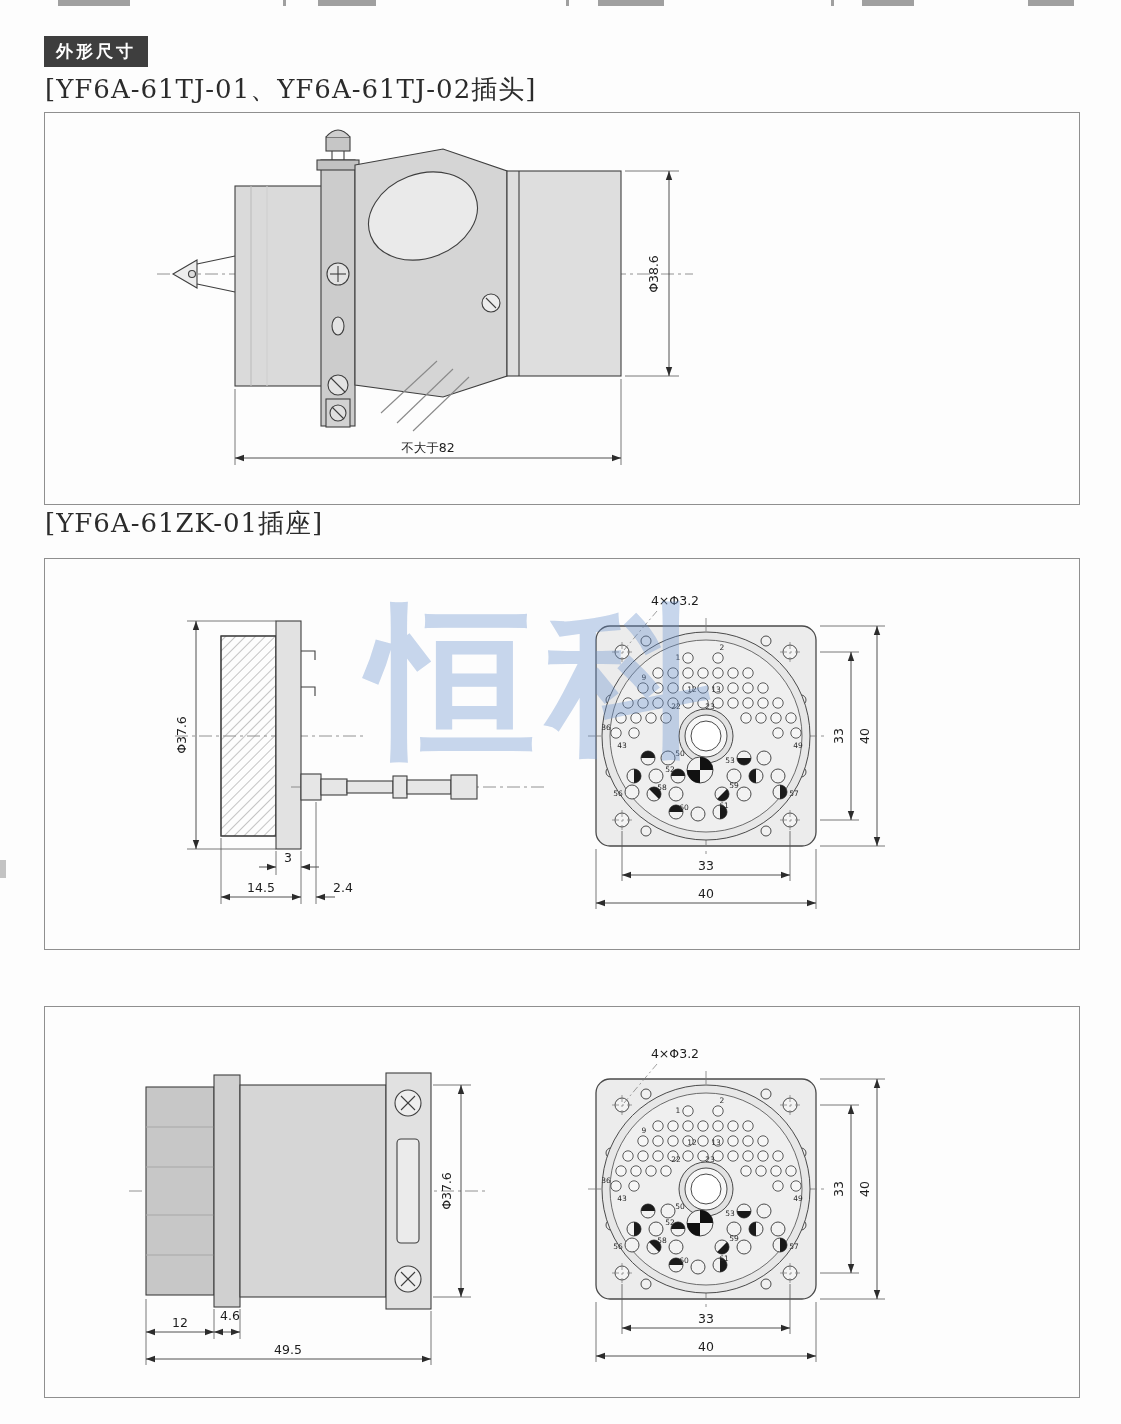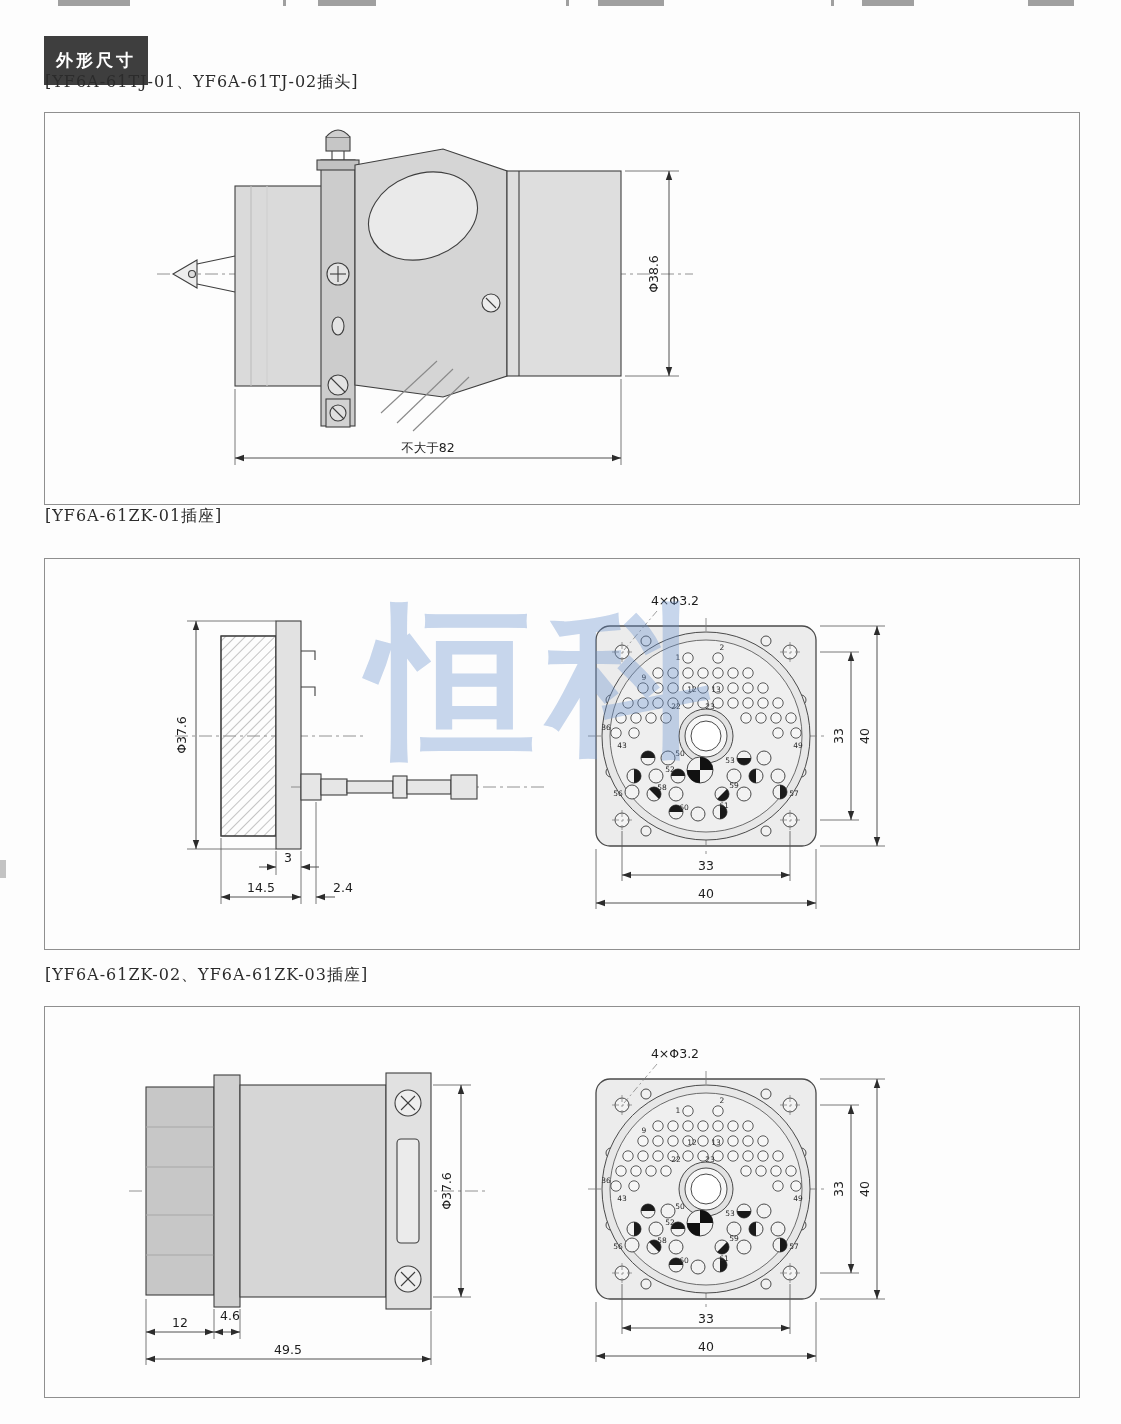--- a/index.html
+++ b/index.html
@@ -3,22 +3,22 @@
 <meta charset="utf-8">
 <style>
   *{margin:0;padding:0;box-sizing:border-box}
   body{background:#e9e9e9}
   .page{position:relative;width:1121px;height:1424px;margin:0 auto;background:#fdfdfd;
         font-family:"DejaVu Serif","Liberation Serif",serif;overflow:hidden}
   .remnant{position:absolute;top:0;height:6px;background:#6f6f6f;opacity:.65}
   .edge-mark{position:absolute;left:0;top:860px;width:6px;height:18px;background:#8a8a8a;opacity:.5}
   .badge{position:absolute;left:44px;top:36px;background:#3e3e3e;color:#fff;
          font-family:"DejaVu Sans","Liberation Sans",sans-serif;
-         font-size:17px;font-weight:bold;letter-spacing:3px;padding:13px 12px}
-  .caption{position:absolute;left:45px;font-size:16px;color:#2b2b2b;letter-spacing:1px}
+         font-size:17px;font-weight:bold;letter-spacing:3px;padding:4px 12px}
+  .caption{position:absolute;left:45px;font-size:26px;color:#2b2b2b;letter-spacing:1px}
   .figbox{position:absolute;left:44px;width:1036px;border:1px solid #8f8f8f;background:#fdfdfd}
   .figbox svg{display:block}
   .wm-center{position:absolute;left:370px;top:572px;font-size:165px;font-weight:bold;
              font-family:Liberation Serif, serif;
              color:rgba(103,143,205,.36);letter-spacing:12px;z-index:6;pointer-events:none;white-space:nowrap}
   .wm-bottom{position:absolute;left:552px;top:1346px;font-size:45px;
              color:rgba(128,140,150,.6);letter-spacing:5px;z-index:6;pointer-events:none;white-space:nowrap}
   svg text{font-family:"DejaVu Sans","Liberation Sans",sans-serif}
   .dimtext{font-size:12.5px;fill:#1d1d1d;text-anchor:middle}
   .pin-num{font-size:7.5px;fill:#2a2a2a;text-anchor:middle;stroke:none}
@@ -296,21 +296,20 @@
         <line class="ext" x1="551" y1="290" x2="551" y2="350"></line>
         <line class="ext" x1="771" y1="290" x2="771" y2="350"></line>
         <line class="dim" x1="551" y1="344" x2="771" y2="344"></line>
         <polygon class="ar" points="551,344 560,340.8 560,347.2"></polygon>
         <polygon class="ar" points="771,344 762,340.8 762,347.2"></polygon>
         <text class="dimtext" x="661" y="339">40</text>
       </g>
     </svg>
   </div>
 
-  <div class="caption" style="top:965px">[YF6A-61ZK-02、YF6A-61ZK-03插座]</div>
   <div class="figbox" style="top:1006px;height:392px">
     <svg width="1034" height="390" viewBox="0 0 1034 390">
       <g stroke="#3f3f3f" stroke-width="1.1" fill="none">
         <line class="cl" x1="84" y1="184" x2="440" y2="184" stroke-width="0.8"></line>
         <rect x="101" y="80" width="68" height="208" fill="#c7c7c7"></rect>
         <line x1="101" y1="120" x2="169" y2="120" stroke="#a8a8a8"></line>
         <line x1="101" y1="160" x2="169" y2="160" stroke="#a8a8a8"></line>
         <line x1="101" y1="208" x2="169" y2="208" stroke="#a8a8a8"></line>
         <line x1="101" y1="248" x2="169" y2="248" stroke="#a8a8a8"></line>
         <rect x="169" y="68" width="26" height="232" fill="#d0d0d0"></rect>

